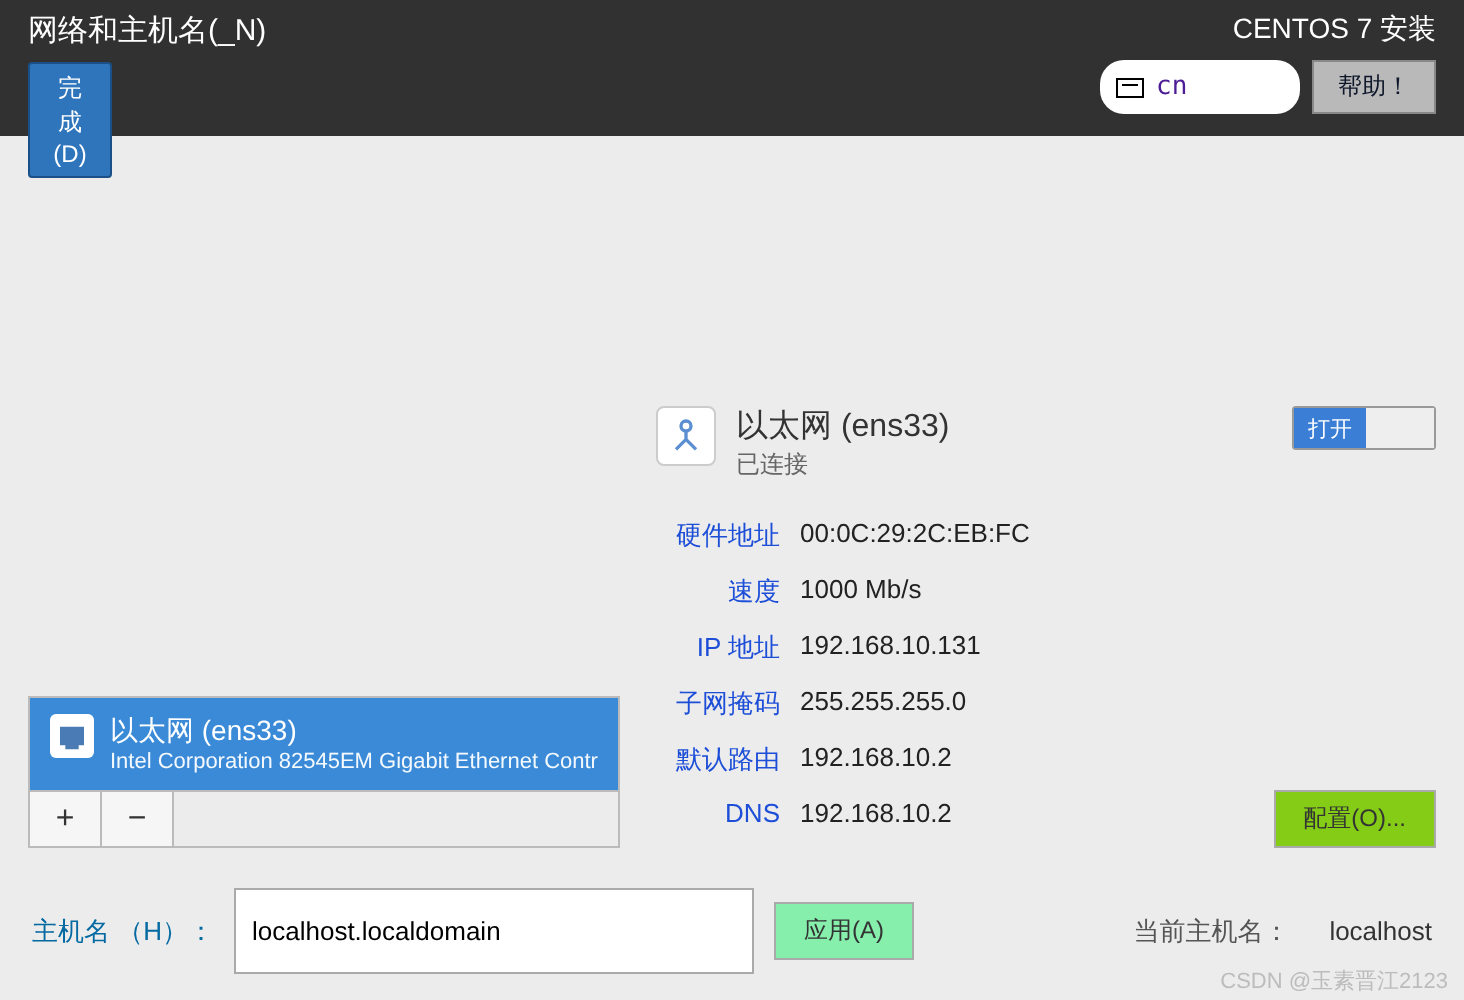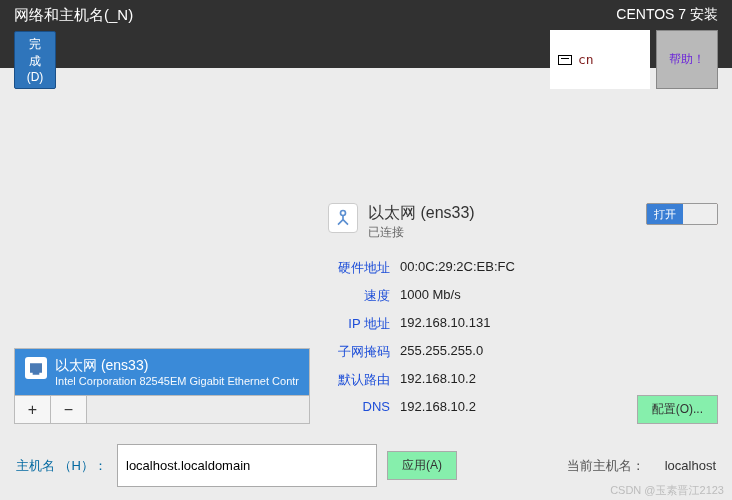--- a/index.html
+++ b/index.html
@@ -4,24 +4,24 @@
 <style>
 * { box-sizing: border-box; margin: 0; padding: 0; }
 body { font-family: "Microsoft YaHei", sans-serif; font-size: 13px; background: #ececec; width: 732px; height: 500px; overflow: hidden; color: #333; }
 .header { background: #313131; height: 68px; display: flex; justify-content: space-between; padding: 6px 14px 0 14px; color: #fff; }
 .header-left { display: flex; flex-direction: column; gap: 6px; }
 .title { font-size: 15px; }
 .done-btn { background: #2f75bb; border: 1px solid #1a4f87; color: #fff; padding: 4px 10px; width: 42px; text-align: center; font-size: 12px; cursor: pointer; border-radius: 2px; }
 .header-right { text-align: right; }
 .install-title { font-size: 14px; margin-bottom: 6px; }
 .hr-row { display: flex; gap: 6px; justify-content: flex-end; }
-.lang-box { background: #fff; color: #7f1d1d; padding: 3px 8px; width: 100px; text-align: left; display: flex; align-items: center; gap: 6px; font-family: monospace; font-size: 13px; }
+.lang-box { background: #fff; color: #4c1d95; padding: 3px 8px; width: 100px; text-align: left; display: flex; align-items: center; gap: 6px; font-family: monospace; font-size: 13px; border-radius: 12px; }
 .kbd-icon { width: 14px; height: 10px; border: 1px solid #000; display: inline-block; position: relative; }
 .kbd-icon::after { content: ""; position: absolute; left: 2px; right: 2px; top: 2px; bottom: 2px; border-top: 1px solid #000; }
-.help-btn { background: #b9b9b9; color: #6d28d9; padding: 20px 12px; border: 1px solid #888; cursor: pointer; font-size: 12px; }
+.help-btn { background: #b9b9b9; color: #0f172a; padding: 4px 12px; border: 1px solid #888; cursor: pointer; font-size: 12px; }
 .content { display: flex; padding: 14px; gap: 18px; height: 370px; align-items: flex-end; }
 .left-panel { width: 296px; display: flex; flex-direction: column; }
 .device-list { flex: 1; background: #fff; border: 1px solid #bbb; overflow: hidden; }
 .device-item { background: #3a8ad8; color: #fff; padding: 8px 10px; display: flex; gap: 8px; }
 .dev-icon { width: 22px; height: 22px; background: #fff; border-radius: 3px; flex-shrink: 0; display: flex; align-items: center; justify-content: center; }
 .dev-icon svg { width: 16px; height: 16px; }
 .dev-text { overflow: hidden; }
 .dev-name { font-size: 14px; white-space: nowrap; }
 .dev-sub { font-size: 11px; opacity: .95; white-space: nowrap; }
 .add-remove { display: flex; border: 1px solid #bbb; border-top: none; height: 28px; }
@@ -32,21 +32,21 @@
 .rp-icon svg { width: 20px; height: 20px; }
 .rp-title { font-size: 16px; color: #333; }
 .rp-status { font-size: 12px; color: #666; }
 .toggle { position: absolute; right: 0; top: 6px; width: 72px; height: 22px; background: #c2410c; border: 1px solid #999; border-radius: 2px; display: flex; cursor: pointer; }
 .toggle-on { width: 36px; background: #3a7fd5; color: #fff; font-size: 11px; display: flex; align-items: center; justify-content: center; }
 .toggle-off { flex: 1; background: #eee; }
 .info-rows { margin-top: 10px; }
 .info-row { display: flex; margin-bottom: 10px; font-size: 13px; }
 .info-label { width: 62px; text-align: right; color: #1d4ed8; margin-right: 10px; }
 .info-val { color: #222; }
-.config-btn { position: absolute; right: 0; bottom: 0; background: #86efac; border: 1px solid #aaa; padding: 5px 14px; cursor: pointer; font-size: 12px; }
+.config-btn { position: absolute; right: 0; bottom: 0; background: #84cc16; border: 1px solid #aaa; padding: 5px 14px; cursor: pointer; font-size: 12px; }
 .bottom { display: flex; align-items: center; padding: 6px 16px; gap: 10px; font-size: 13px; }
 .host-label { color: #0369a1; }
 .host-input { flex: 0 0 260px; padding: 13px 8px; border: 1px solid #aaa; background: #fff; font-size: 13px; }
 .apply-btn { background: #86efac; border: 1px solid #aaa; padding: 5px 14px; cursor: pointer; font-size: 12px; }
 .spacer { flex: 1; }
 .cur-host-label { color: #555; }
 .cur-host-val { color: #333; margin-left: 10px; }
 .watermark { position: absolute; right: 8px; bottom: 2px; font-size: 11px; color: #bcbcbc; }
 </style>
 </head>

